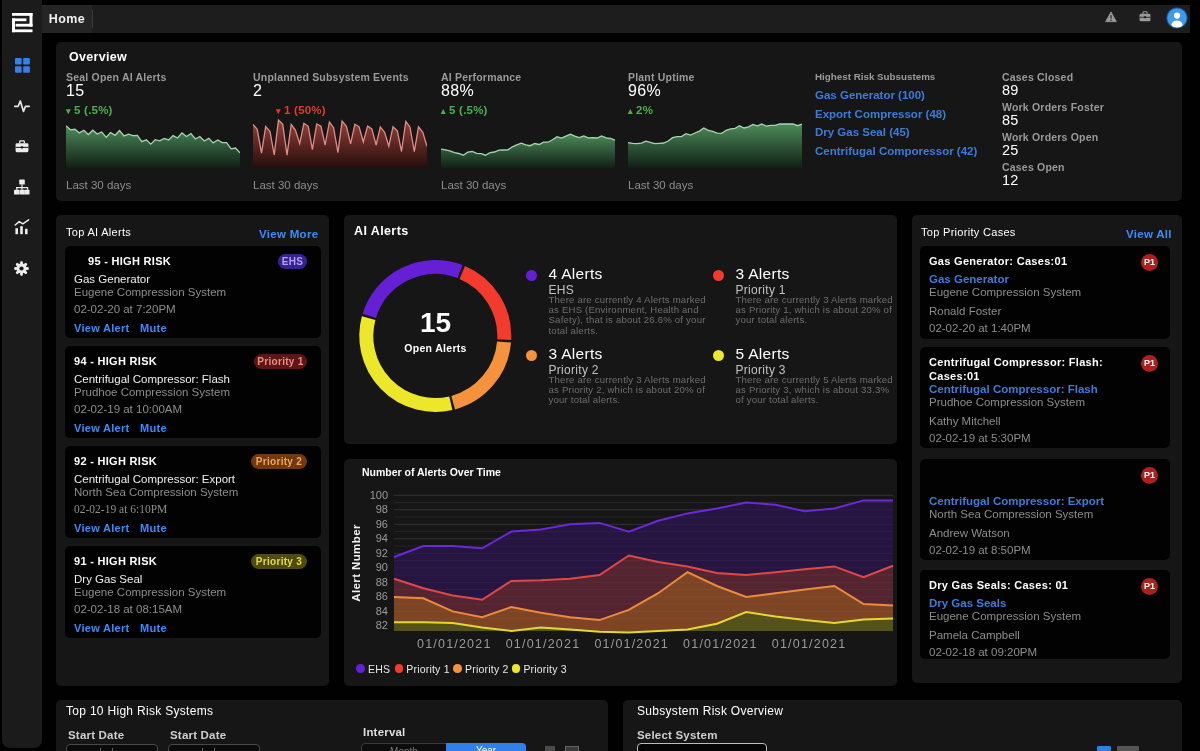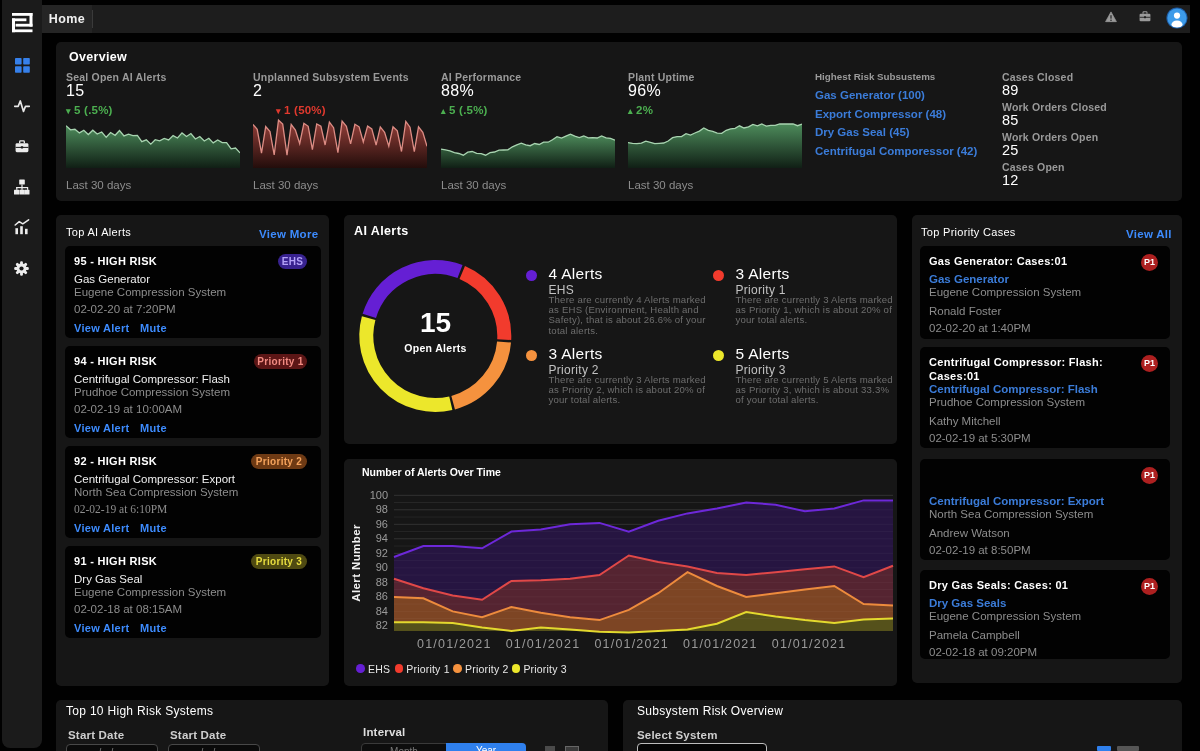--- a/index.html
+++ b/index.html
@@ -165,31 +165,31 @@
       <polyline points="0.0,24.6 4.5,25.3 8.9,25.7 13.4,25.1 17.8,23.1 22.3,24.3 26.8,25.7 31.2,25.4 35.7,25.0 40.2,23.0 44.6,19.7 49.1,18.6 53.5,18.6 58.0,15.7 62.5,17.0 66.9,15.0 71.4,13.1 75.8,10.0 80.3,12.4 84.8,13.4 89.2,15.2 93.7,15.4 98.2,12.3 102.6,10.9 107.1,10.4 111.5,7.8 116.0,10.0 120.5,8.8 124.9,6.4 129.4,7.8 133.8,6.0 138.3,8.1 142.8,7.4 147.2,7.3 151.7,6.0 156.2,6.0 160.6,6.0 165.1,6.0 169.5,7.7 174.0,6.0" fill="none" stroke="#a8d4b0" stroke-width="1.3"></polyline>
     </svg>
 <div class="abs gray" style="left:628px;top:179px;font-size:11.5px;">Last 30 days</div>
 <div class="abs lbl" style="left:815px;top:71px;font-size:9.8px;letter-spacing:0;">Highest Risk Subsustems</div>
 <div class="abs blulink" style="left:815px;top:89px;font-size:11.5px;">Gas Generator (100)</div>
 <div class="abs blulink" style="left:815px;top:108px;font-size:11.5px;">Export Compressor (48)</div>
 <div class="abs blulink" style="left:815px;top:126px;font-size:11.5px;">Dry Gas Seal (45)</div>
 <div class="abs blulink" style="left:815px;top:145px;font-size:11.5px;">Centrifugal Comporessor (42)</div>
 <div class="abs lbl" style="left:1002px;top:71px;">Cases Closed</div>
 <div class="abs" style="left:1002px;top:82px;color:#fff;font-size:14.5px;letter-spacing:.3px;">89</div>
-<div class="abs lbl" style="left:1002px;top:101px;">Work Orders Closed</div>
+<div class="abs lbl" style="left:1002px;top:101px;">Work Orders Foster</div>
 <div class="abs" style="left:1002px;top:112px;color:#fff;font-size:14.5px;letter-spacing:.3px;">85</div>
 <div class="abs lbl" style="left:1002px;top:131px;">Work Orders Open</div>
 <div class="abs" style="left:1002px;top:142px;color:#fff;font-size:14.5px;letter-spacing:.3px;">25</div>
 <div class="abs lbl" style="left:1002px;top:161px;">Cases Open</div>
 <div class="abs" style="left:1002px;top:172px;color:#fff;font-size:14.5px;letter-spacing:.3px;">12</div>
 <div class="panel" style="left:56px;top:215px;width:273px;height:471px;"></div>
 <div class="abs ptitle" style="left:66px;top:226px;">Top AI Alerts</div>
 <div class="abs link" style="left:259px;top:228px;font-size:11.5px;">View More</div>
 <div class="card" style="left:65px;top:246px;width:256px;height:92px;"></div>
-<div class="abs ctitle" style="left:74px;top:255px;">95 - HIGH RISK</div>
+<div class="abs ctitle" style="left:88px;top:255px;">95 - HIGH RISK</div>
 <div class="badge" style="left:278px;top:254px;width:29px;height:15px;line-height:15px;background:#38228f;color:#b3a1f7;">EHS</div>
 <div class="abs white12" style="left:74px;top:273px;">Gas Generator</div>
 <div class="abs gray" style="left:74px;top:286px;font-size:11.5px;">Eugene Compression System</div>
 <div class="abs gray" style="left:74px;top:303px;font-size:11.5px;">02-02-20 at 7:20PM</div>
 <div class="abs link" style="left:74px;top:322px;">View Alert</div>
 <div class="abs link" style="left:140px;top:322px;">Mute</div>
 <div class="card" style="left:65px;top:346px;width:256px;height:92px;"></div>
 <div class="abs ctitle" style="left:74px;top:355px;">94 - HIGH RISK</div>
 <div class="badge" style="left:254px;top:354px;width:53px;height:15px;line-height:15px;background:#5c1616;color:#f28b82;">Priority 1</div>
 <div class="abs white12" style="left:74px;top:373px;">Centrifugal Compressor: Flash</div>

